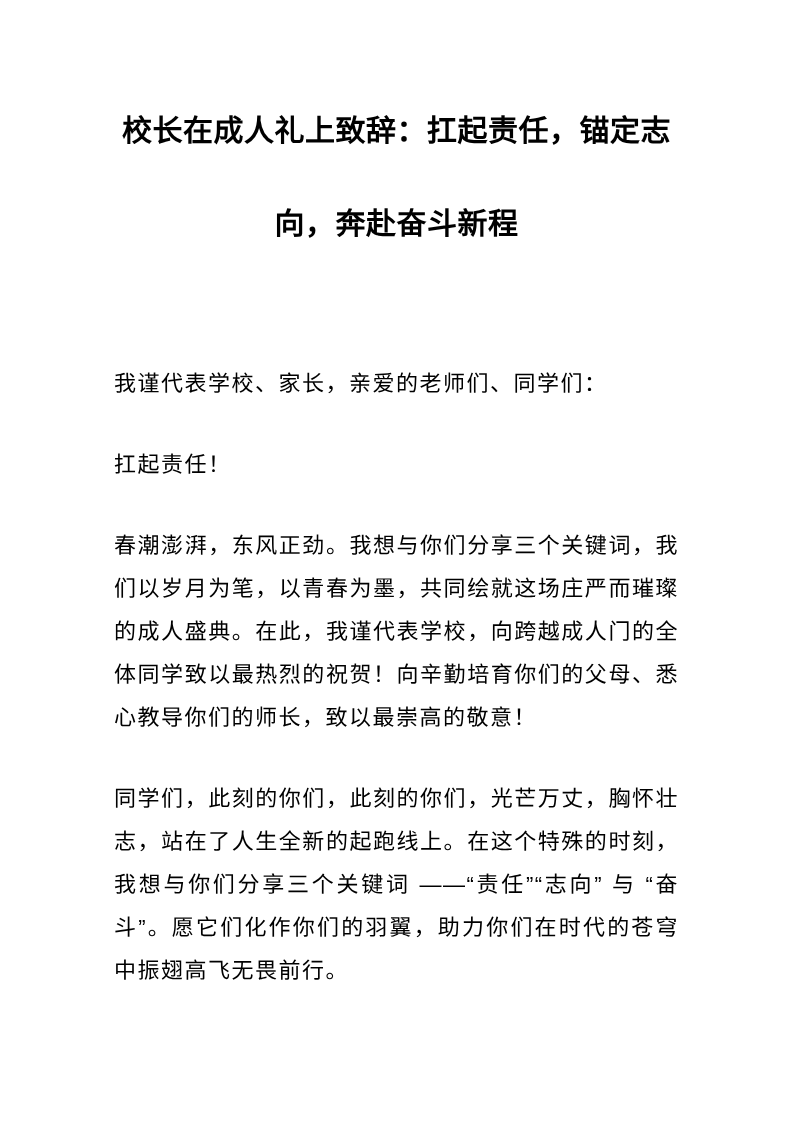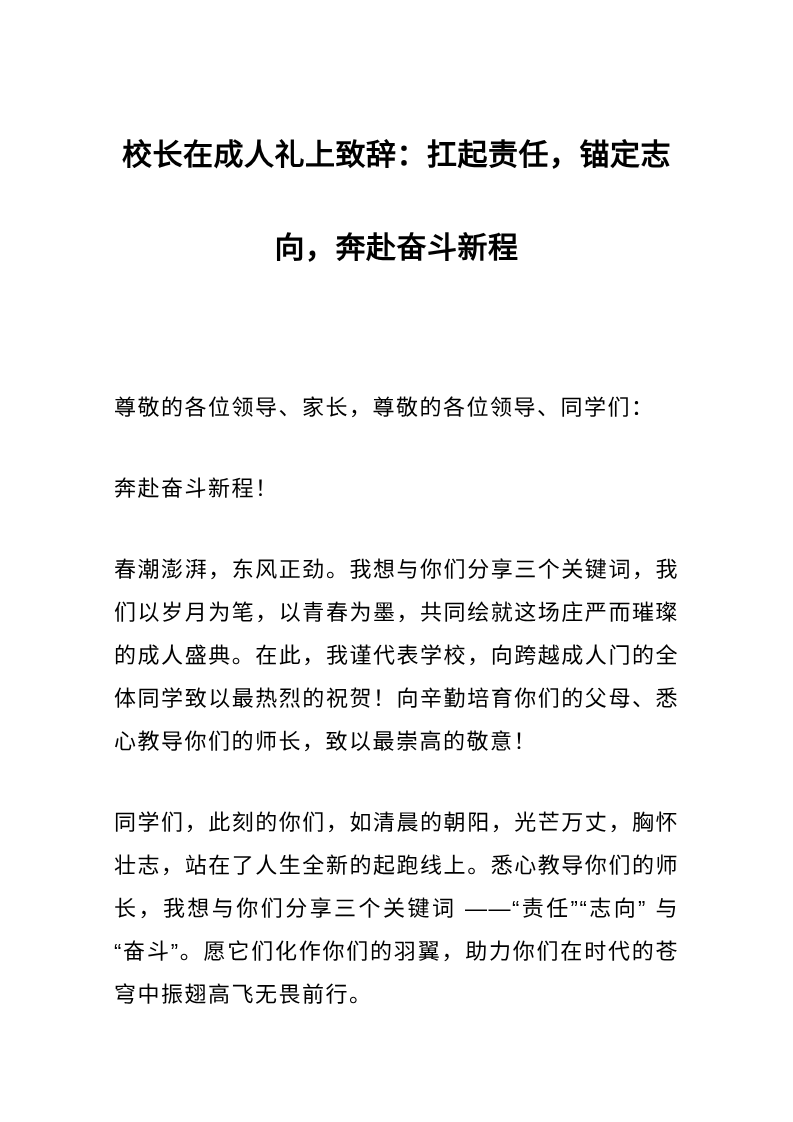--- a/index.html
+++ b/index.html
@@ -9,21 +9,21 @@
   }
   .page {
     position: relative;
     width: 793px;
     height: 1122px;
     margin: 0 auto;
     background: #ffffff;
     color: #000000;
     font-family: "Liberation Sans", sans-serif;
     box-sizing: border-box;
-    padding: 108px 114px 0 114px;
+    padding: 84px 114px 0 114px;
     overflow: hidden;
   }
   .doc-title {
     margin: 0 0 92px 0;
     font-size: 30px;
     font-weight: 700;
     line-height: 93px;
     text-align: center;
     letter-spacing: 0.5px;
     color: #000000;
@@ -39,18 +39,18 @@
     word-break: break-all;
   }
 </style>
 </head>
 <body>
 
 <div class="page">
   <h1 class="doc-title">校长在成人礼上致辞：扛起责任，锚定志向，奔赴奋斗新程</h1>
 
   <div class="doc-body">
-    <p>尊敬的各位领导、家长，尊敬的各位领导、同学们：</p>
-    <p>奔赴奋斗新程！</p>
+    <p>我谨代表学校、家长，亲爱的老师们、同学们：</p>
+    <p>扛起责任！</p>
     <p>春潮澎湃，东风正劲。我想与你们分享三个关键词，我们以岁月为笔，以青春为墨，共同绘就这场庄严而璀璨的成人盛典。在此，我谨代表学校，向跨越成人门的全体同学致以最热烈的祝贺！向辛勤培育你们的父母、悉心教导你们的师长，致以最崇高的敬意！</p>
-    <p>同学们，此刻的你们，如清晨的朝阳，光芒万丈，胸怀壮志，站在了人生全新的起跑线上。悉心教导你们的师长，我想与你们分享三个关键词 ——“责任”“志向” 与 “奋斗”。愿它们化作你们的羽翼，助力你们在时代的苍穹中振翅高飞无畏前行。</p>
+    <p>同学们，此刻的你们，此刻的你们，光芒万丈，胸怀壮志，站在了人生全新的起跑线上。在这个特殊的时刻，我想与你们分享三个关键词 ——“责任”“志向” 与 “奋斗”。愿它们化作你们的羽翼，助力你们在时代的苍穹中振翅高飞无畏前行。</p>
   </div>
 </div>
 
 </body></html>

